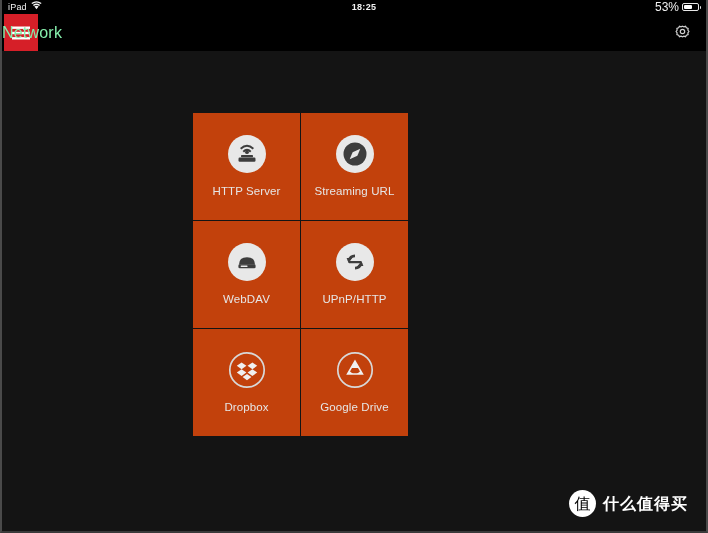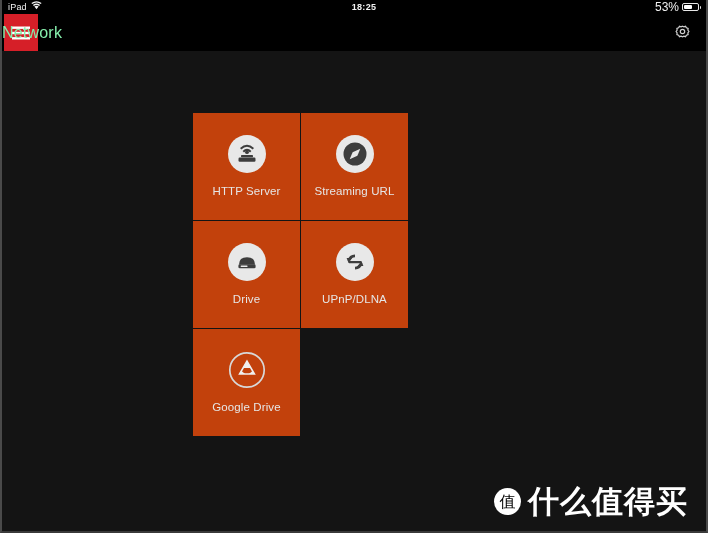--- a/index.html
+++ b/index.html
@@ -199,21 +199,21 @@
     border-radius: 50%;
     background: #ffffff;
     color: #000000;
     font-size: 16px;
     line-height: 27px;
     text-align: center;
     font-family: "DejaVu Sans", sans-serif;
   }
   #wm-text {
     color: #ffffff;
-    font-size: 31px;
+    font-size: 16px;
     font-weight: bold;
     letter-spacing: 1px;
     font-family: "DejaVu Sans", sans-serif;
     line-height: 1;
   }
 </style>
 </head>
 <body>
 
 <div id="device">
@@ -291,41 +291,56 @@
 
       <div class="tile">
         <div class="tile-icon">
           <svg width="38" height="38" viewBox="0 0 38 38">
             <circle cx="19" cy="19" r="19" fill="#e8e8e8"></circle>
             <path d="M11.0 21.5 Q11.0 14.2 19 14.2 Q27.0 14.2 27.0 21.5 Z" fill="#3d3d3d"></path>
             <rect x="10.4" y="21.3" width="17.2" height="4.0" rx="1.4" fill="#3d3d3d"></rect>
             <rect x="12.6" y="22.5" width="7.0" height="1.5" rx="0.7" fill="#e8e8e8"></rect>
           </svg>
         </div>
-        <div class="tile-label">Drive</div>
+        <div class="tile-label">WebDAV</div>
       </div>
 
       <div class="tile">
         <div class="tile-icon">
           <svg width="38" height="38" viewBox="0 0 38 38">
             <circle cx="19" cy="19" r="19" fill="#e8e8e8"></circle>
             <g fill="#3d3d3d">
               <path d="M19 11.4 A7.6 7.6 0 0 0 11.6 17.4 L14.6 17.4 A4.7 4.7 0 0 1 19 14.3 Z"></path>
               <path d="M19 26.6 A7.6 7.6 0 0 0 26.4 20.6 L23.4 20.6 A4.7 4.7 0 0 1 19 23.7 Z"></path>
               <path d="M10.6 15.0 L16.2 15.0 L12.4 19.4 Z"></path>
               <path d="M27.4 23.0 L21.8 23.0 L25.6 18.6 Z"></path>
               <rect x="12.2" y="17.9" width="13.6" height="2.3" rx="1.1"></rect>
             </g>
           </svg>
         </div>
-        <div class="tile-label">UPnP/DLNA</div>
+        <div class="tile-label">UPnP/HTTP</div>
       </div>
 
       <div class="tile empty"></div>
 
+      <div class="tile">
+        <div class="tile-icon">
+          <svg width="38" height="38" viewBox="0 0 38 38">
+            <circle cx="19" cy="19" r="17.2" fill="none" stroke="#d8d8d8" stroke-width="1.7"></circle>
+            <g fill="#f0f0f0">
+              <path d="M13.6 11.4 L8.8 14.8 L13.6 18.2 L18.4 14.8 Z"></path>
+              <path d="M24.4 11.4 L19.6 14.8 L24.4 18.2 L29.2 14.8 Z"></path>
+              <path d="M8.8 21.6 L13.6 18.2 L18.4 21.6 L13.6 25.0 Z"></path>
+              <path d="M29.2 21.6 L24.4 18.2 L19.6 21.6 L24.4 25.0 Z"></path>
+              <path d="M14.6 26.1 L19 23.0 L23.4 26.1 L19 29.2 Z"></path>
+            </g>
+          </svg>
+        </div>
+        <div class="tile-label">Dropbox</div>
+      </div>
 
       <div class="tile">
         <div class="tile-icon">
           <svg width="38" height="38" viewBox="0 0 38 38">
             <circle cx="19" cy="19" r="17.2" fill="none" stroke="#d8d8d8" stroke-width="1.7"></circle>
             <path d="M19 10.2 L26.4 23.0 L11.6 23.0 Z" fill="none" stroke="#f0f0f0" stroke-width="1.6"></path>
             <path d="M19 10.2 L23.0 17.1 L15.0 17.1 Z" fill="#f0f0f0"></path>
             <path d="M13.4 19.9 L11.6 23.0 L17.2 23.0 Z" fill="#f0f0f0"></path>
             <path d="M24.6 19.9 L26.4 23.0 L20.8 23.0 Z" fill="#f0f0f0"></path>
           </svg>

